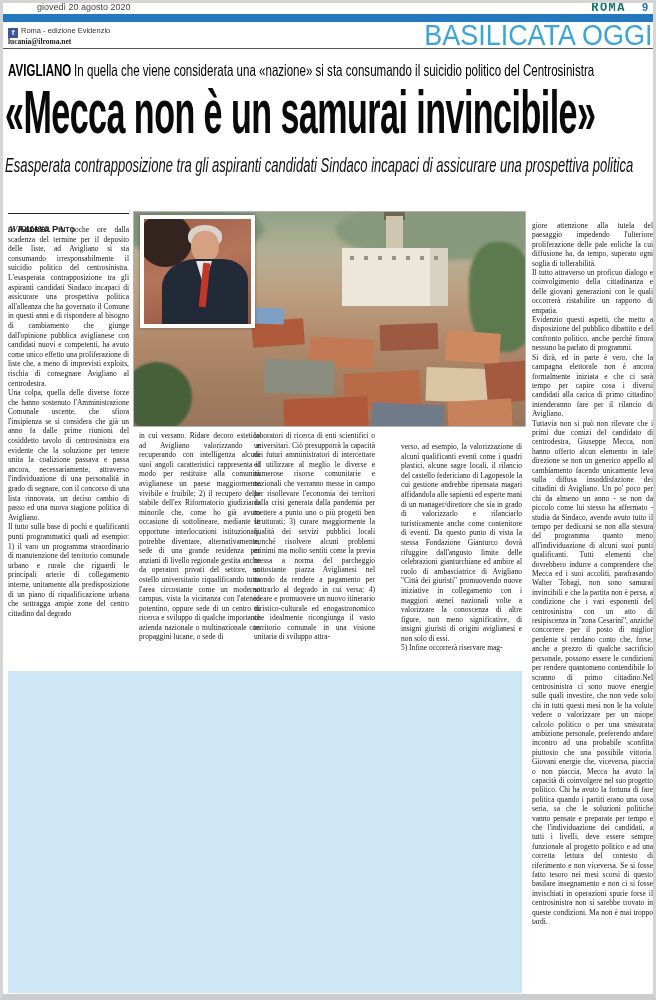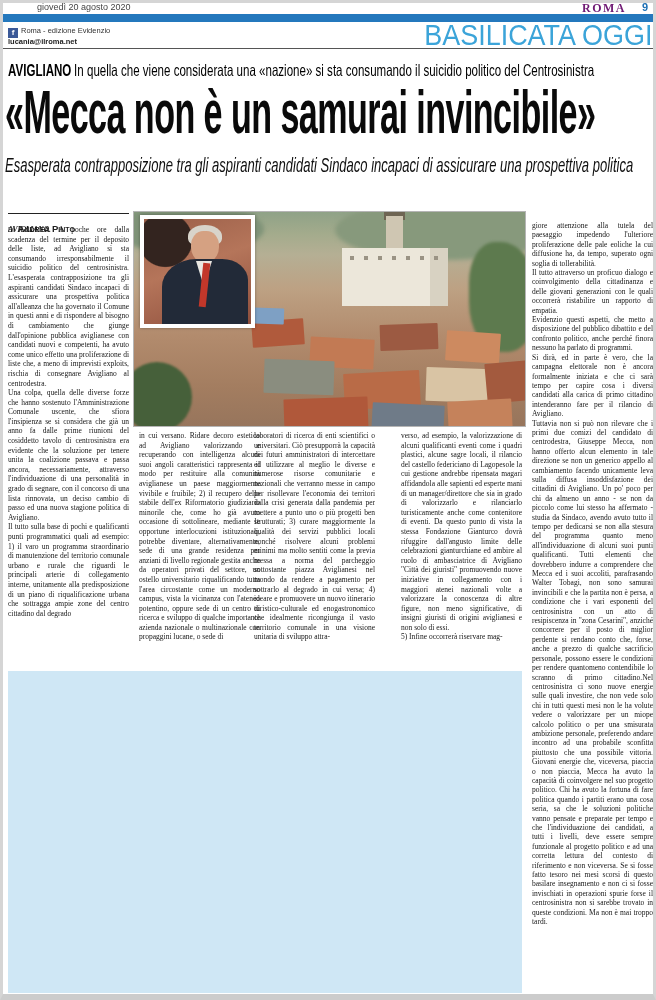--- a/index.html
+++ b/index.html
@@ -3,29 +3,29 @@
 <meta charset="utf-8">
 <style>
   html,body{margin:0;padding:0;background:#e9e9e9;}
   .sheet{position:relative;width:656px;height:1000px;background:#ffffff;overflow:hidden;
          font-family:"Liberation Serif",serif;}
   .frame{position:absolute;inset:0;border:3px solid #d5d5d5;border-bottom:6px solid #cccccc;pointer-events:none;z-index:50;}
 
   
   .dateline{position:absolute;left:9px;top:2px;font-family:"Liberation Sans",sans-serif;
             font-size:9px;color:#444;padding-left:28px;}
-  .masthead{position:absolute;right:30px;top:1px;font-family:Liberation Serif, serif;
-            font-weight:bold;font-size:12px;letter-spacing:1.5px;color:#701a75;}
+  .masthead{position:absolute;right:30px;top:1px;font-family:Liberation Mono, monospace;
+            font-weight:bold;font-size:12px;letter-spacing:1.5px;color:#0f766e;}
   .pagenum{position:absolute;right:8px;top:1px;font-family:"Liberation Sans",sans-serif;
            font-weight:bold;font-size:11px;color:#1b6fb5;}
   .headerbar{position:absolute;left:3px;top:14px;width:650px;height:8px;background:#2478bd;}
   .fbrow{position:absolute;left:8px;top:26px;font-family:"Liberation Sans",sans-serif;font-size:7.5px;color:#333;}
   .fbicon{display:inline-block;width:10px;height:10px;background:#3b5998;color:#fff;
           font-weight:bold;text-align:center;line-height:10px;font-size:8px;vertical-align:-2px;margin-right:3px;}
-  .fbemail{position:absolute;left:8px;top:37px;font-family:Liberation Sans, sans-serif;
+  .fbemail{position:absolute;left:8px;top:37px;font-family:Liberation Serif, serif;
            font-size:7.5px;font-weight:bold;color:#222;}
   .section{position:absolute;right:4px;top:19px;font-family:"Liberation Sans",sans-serif;
            font-size:29px;color:#3ba4d9;white-space:nowrap;transform:scaleX(.93);transform-origin:right center;}
   .hrule{position:absolute;left:3px;top:48px;width:650px;height:1px;background:#555;}
 
   
   .kicker{position:absolute;left:8px;top:61px;width:143%;font-family:"Liberation Sans",sans-serif;
           font-size:16.5px;color:#000;white-space:nowrap;transform:scaleX(.70);transform-origin:left center;}
   .kicker b{font-weight:bold;margin-right:4px;}
   .headline{position:absolute;left:5px;top:76px;width:182%;font-family:"Liberation Sans",sans-serif;
@@ -39,21 +39,21 @@
   .byline .nm{font-weight:bold;}
   .byline-rule{position:absolute;left:8px;top:213px;width:121px;height:1px;background:#222;}
 
   
   .col{position:absolute;width:121px;font-size:7.5px;line-height:9.6px;color:#161616;
        text-align:justify;white-space:pre-line;overflow:hidden;hyphens:auto;}
   .col .lead{font-weight:bold;font-style:italic;}
   .c1{left:8px;  top:225px;height:446px;}
   .c2{left:139px;top:431px;height:240px;}
   .c3{left:254px;top:431px;height:240px;}
-  .c4{left:401px;top:431px;height:241px;}
+  .c4{left:401px;top:442px;height:241px;}
   .c5{left:532px;top:221px;height:783px;line-height:9.4px;}
 
   
   .photo{position:absolute;left:133px;top:211px;width:391px;height:214px;overflow:hidden;
          background:linear-gradient(180deg,#8fa287 0%,#a3ab8c 10%,#b5af94 20%,#bda183 36%,#b28b6d 58%,#a37d60 82%,#97755c 100%);
          border:1px solid #b5b5b5;}
   .photo div{position:absolute;}
   .hillL{left:-20px;top:-8px;width:150px;height:50px;background:#7f9378;border-radius:50%;filter:blur(2px);}
   .hillR{right:-30px;top:-12px;width:220px;height:60px;background:#87997c;border-radius:50%;filter:blur(2px);}
   .treesR{right:-14px;top:30px;width:70px;height:110px;background:#5d7a4e;border-radius:40% 60% 50% 50%;filter:blur(1.5px);}

